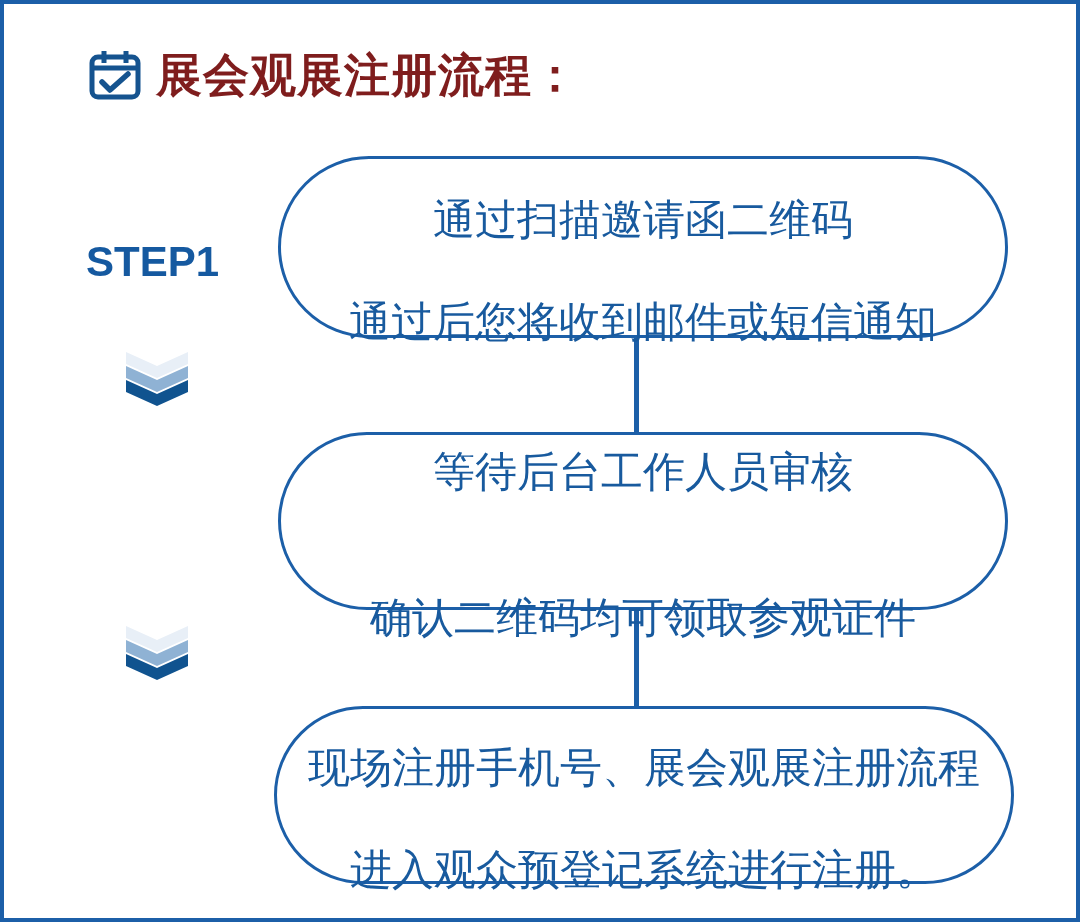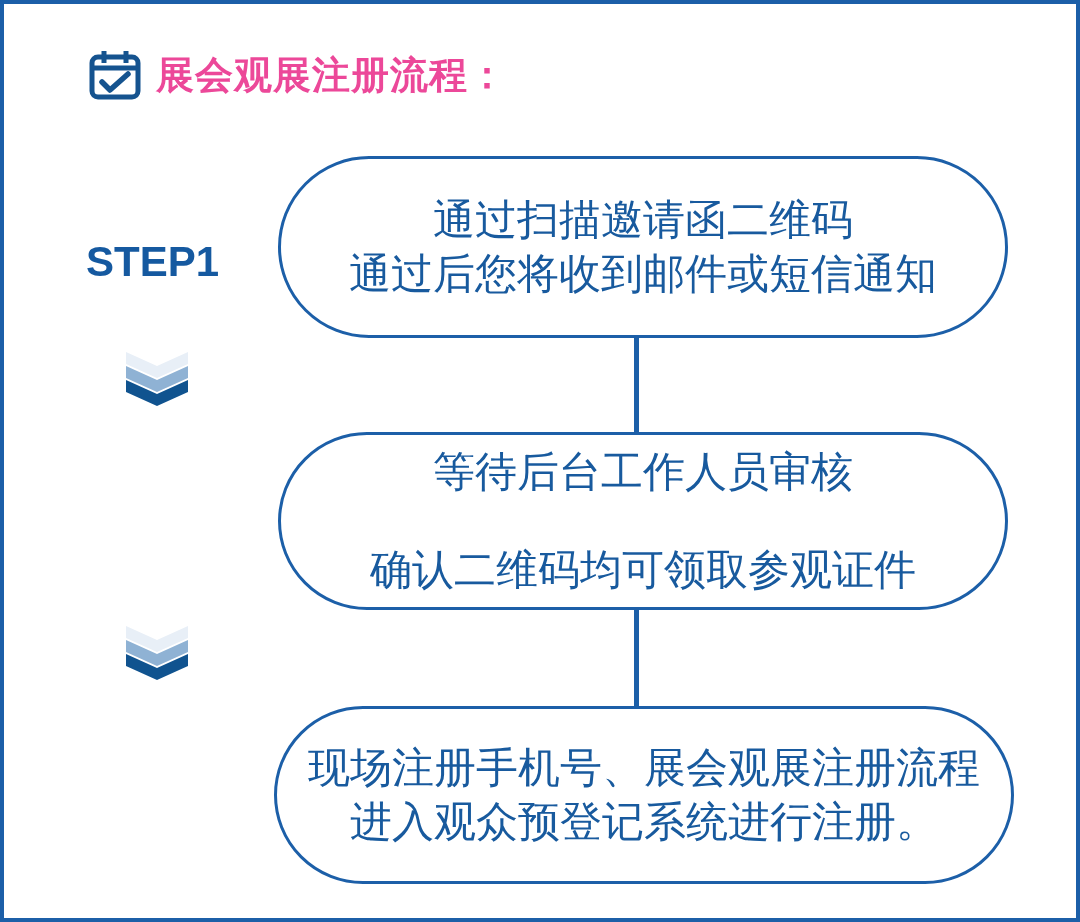--- a/index.html
+++ b/index.html
@@ -30,23 +30,23 @@
     gap: 14px;
     height: 70px;
   }
   .cal-icon {
     width: 54px;
     height: 52px;
     flex: 0 0 auto;
     display: block;
   }
   .title-text {
-    font-size: 38px;
+    font-size: 46px;
     font-weight: bold;
-    color: #ec4899;
+    color: #7f1d1d;
     letter-spacing: 1px;
     line-height: 1;
     white-space: nowrap;
   }
 
   
   .step-label {
     position: absolute;
     font-size: 42px;
     font-weight: bold;
@@ -78,20 +78,21 @@
     align-items: center;
     justify-content: center;
     z-index: 2;
   }
   .pill-line {
     font-size: 42px;
     color: #185a9e;
     line-height: 1.28;
     white-space: nowrap;
     text-align: center;
+    margin-top: 48px;
   }
   #pill1 {
     left: 274px; top: 152px;
     width: 730px; height: 182px;
     border-radius: 91px;
   }
   #pill2 {
     left: 274px; top: 428px;
     width: 730px; height: 178px;
     border-radius: 89px;

